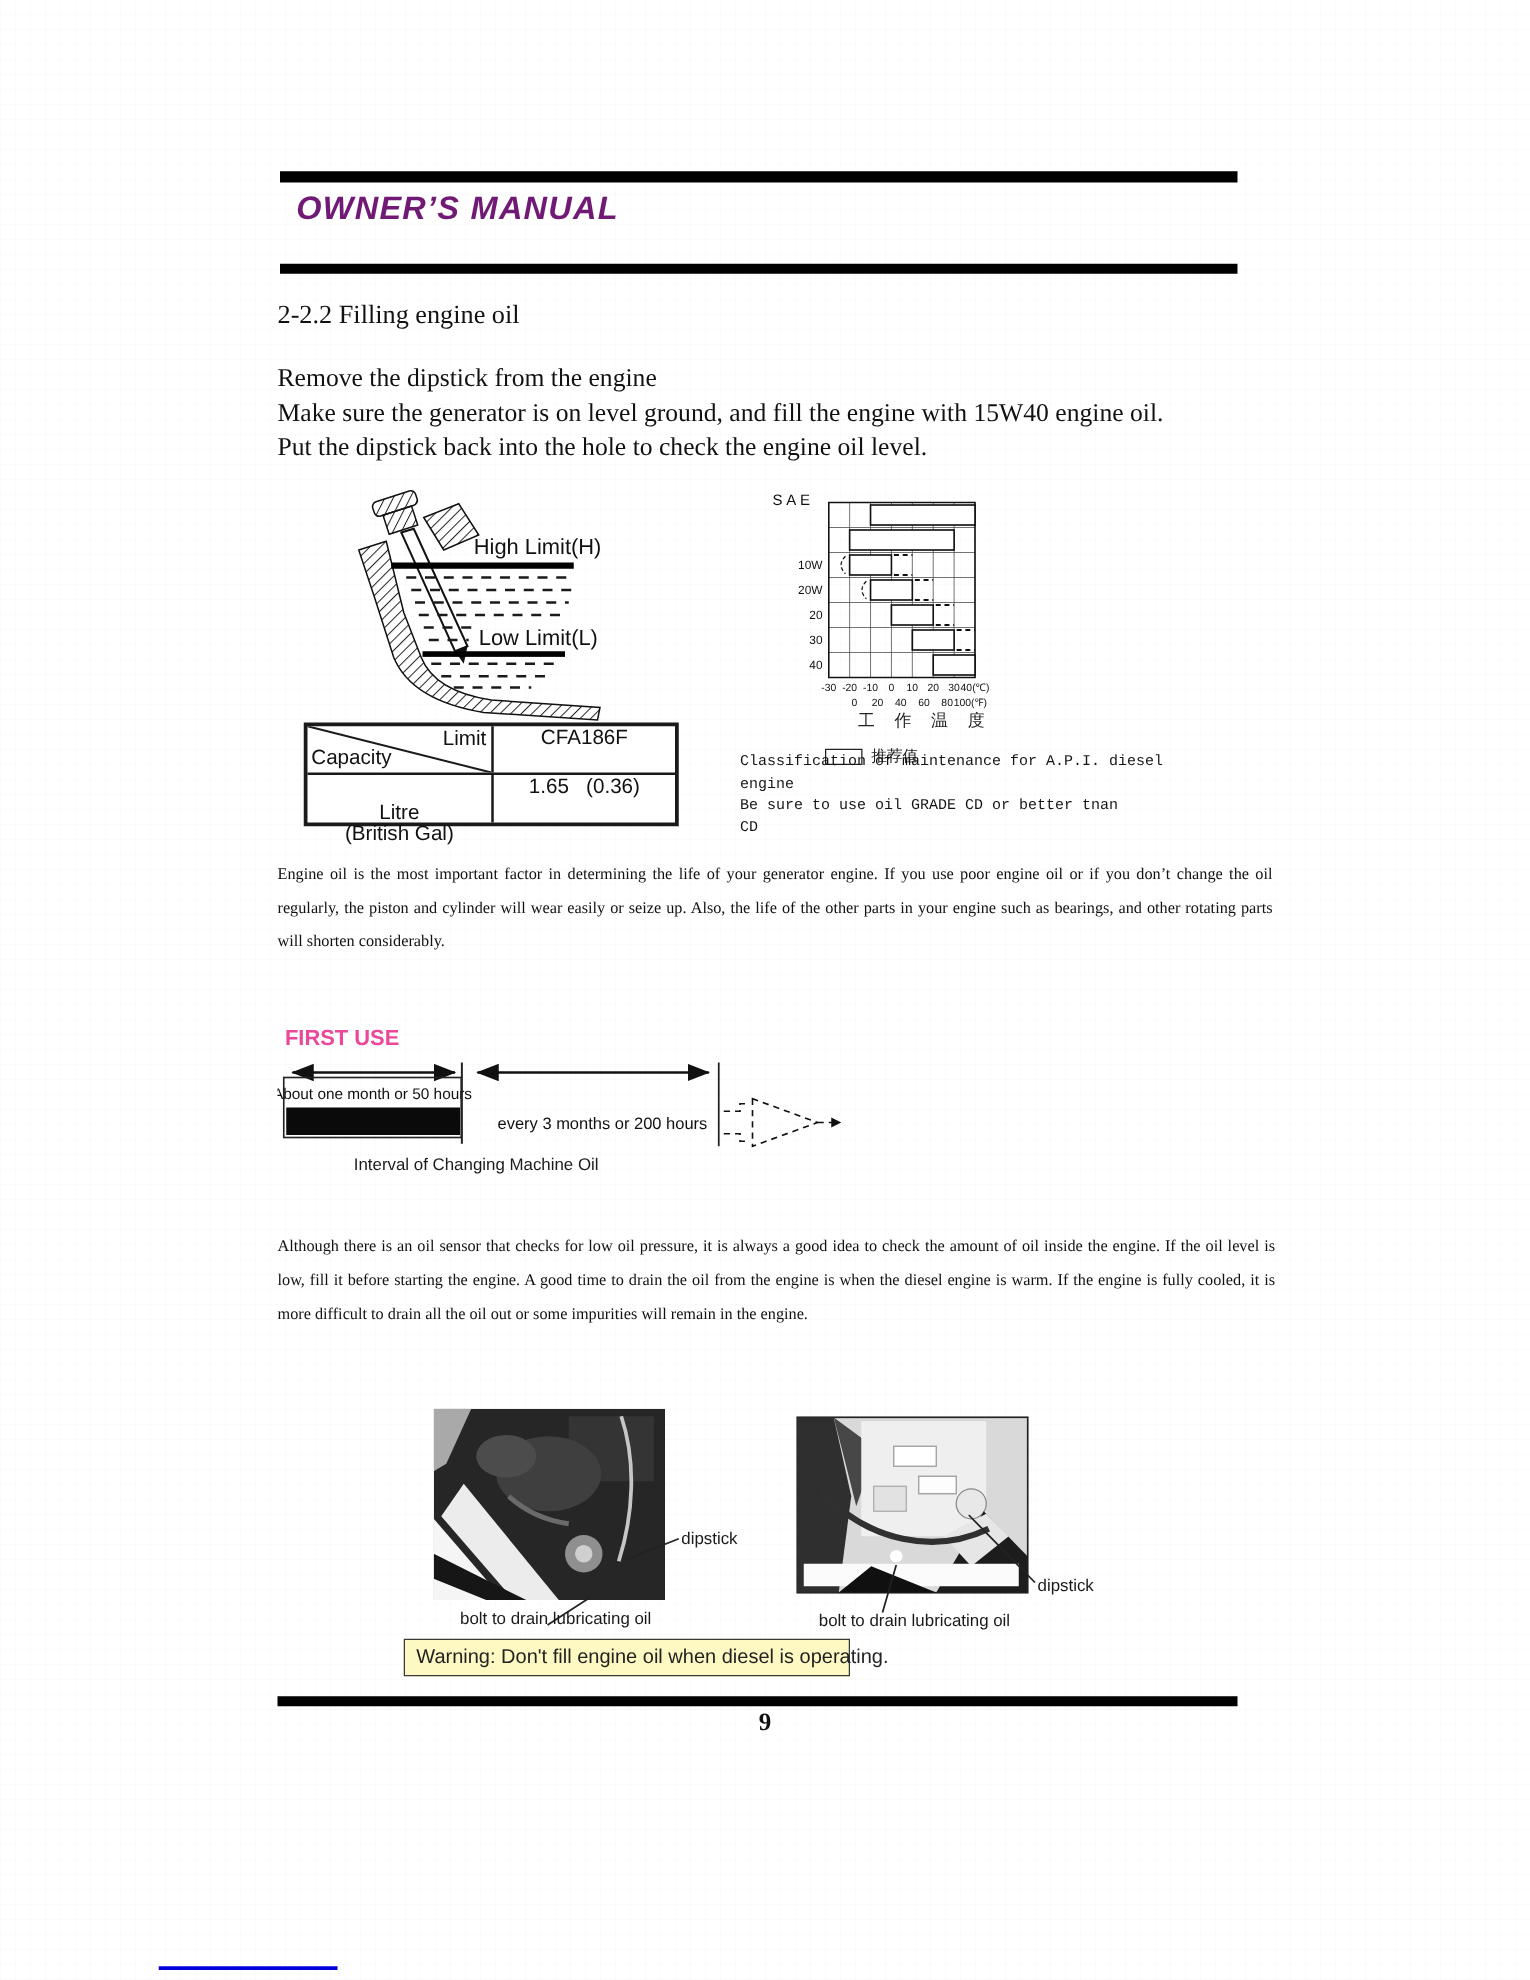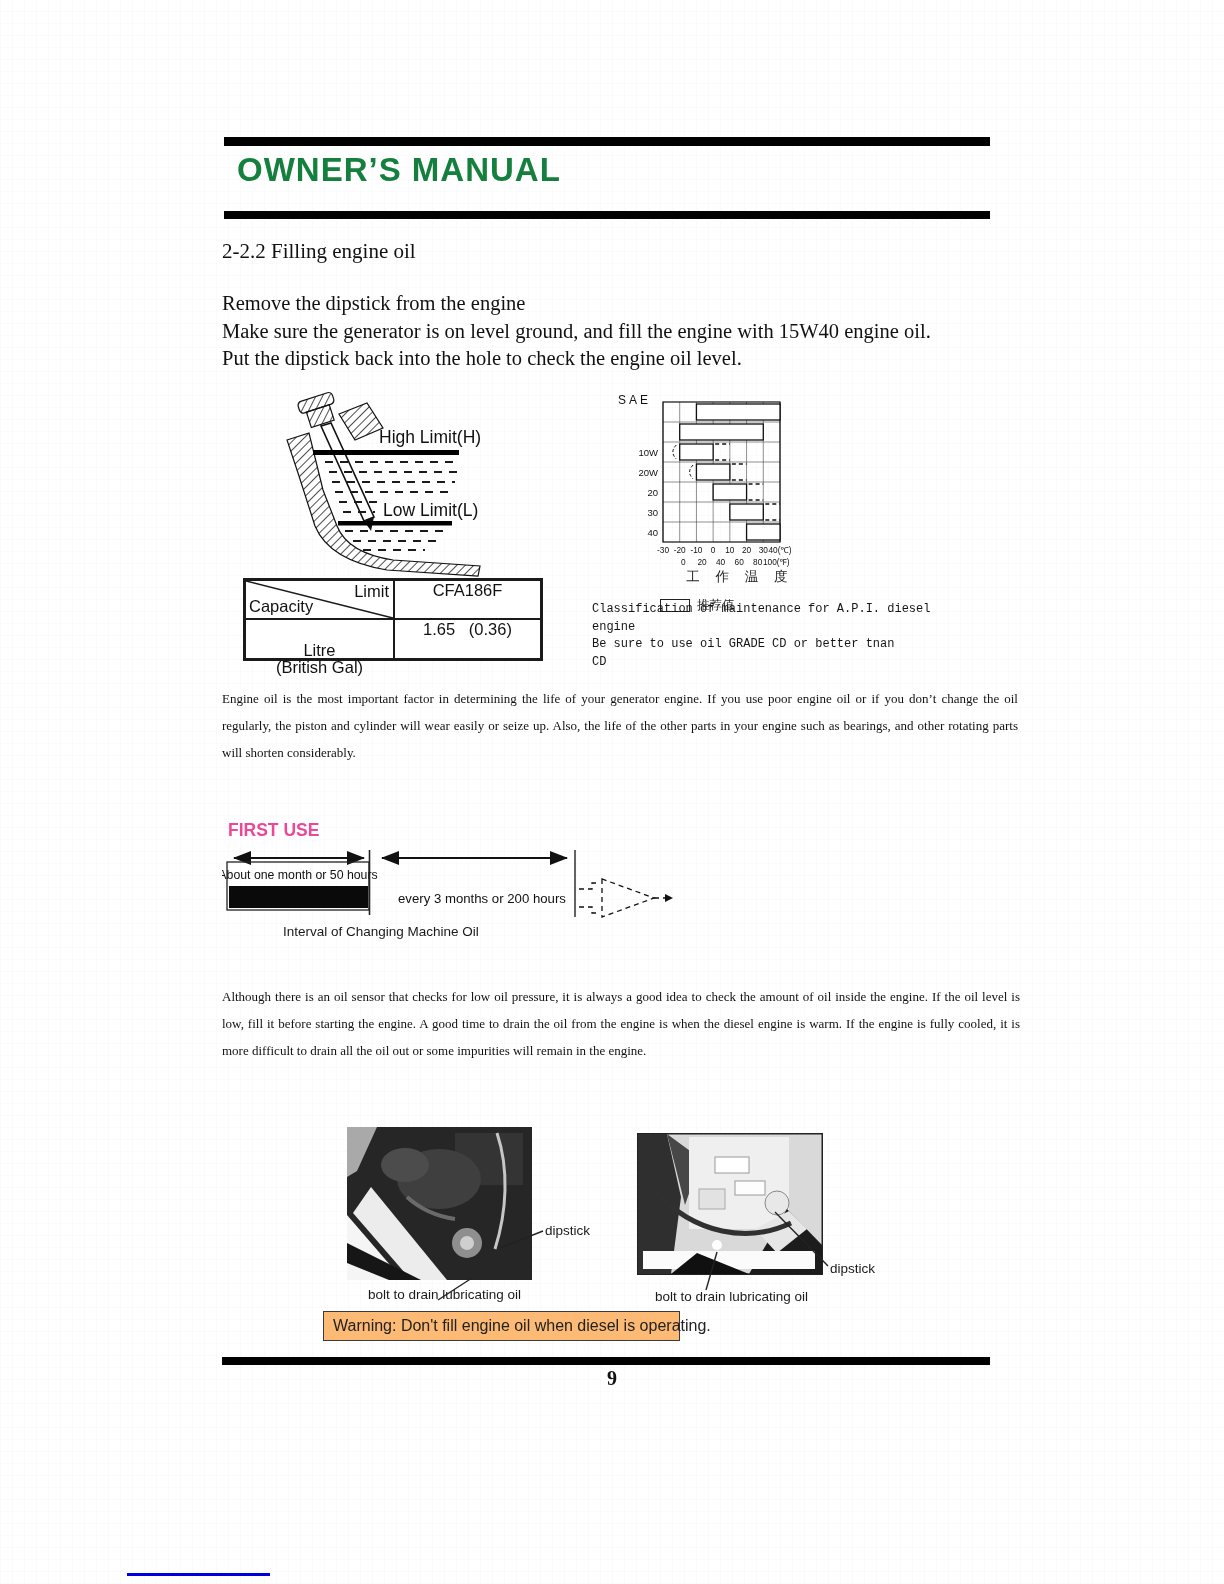--- a/index.html
+++ b/index.html
@@ -7,21 +7,21 @@
     width:1224px;height:1584px;background:#ffffff;position:relative;
     font-family:"Liberation Serif", serif;color:#111;
     background-image:
       repeating-linear-gradient(0deg, rgba(0,0,0,0.015) 0 1px, transparent 1px 12px),
       repeating-linear-gradient(90deg, rgba(0,0,0,0.015) 0 1px, transparent 1px 12px);
   }
   .abs{position:absolute;}
   .rule{background:#000;}
   .page-title{
     font-family:"Liberation Sans", sans-serif;font-weight:bold;
-    font-size:33px;letter-spacing:1px;color:#15803d;white-space:nowrap;
+    font-size:26px;letter-spacing:1px;color:#701a75;white-space:nowrap;font-style:italic;
   }
   .serif-line{font-size:20.5px;line-height:27.5px;white-space:nowrap;}
   .para{font-size:13px;line-height:26.8px;text-align:justify;}
   .small-label{font-family:"Liberation Sans", sans-serif;font-size:13.5px;color:#1a1a1a;white-space:nowrap;}
   .api-line{font-family:Liberation Mono, monospace;font-size:12px;line-height:17.5px;color:#151515;white-space:nowrap;}
   
   .cap-table{width:294px;border:3px solid #1a1a1a;background:#fff;}
   .cap-table .row1{height:37px;border-bottom:2px solid #1a1a1a;display:flex;}
   .cap-table .row2{height:38px;display:flex;}
   .cap-c1{width:147px;border-right:2px solid #1a1a1a;position:relative;}
@@ -34,21 +34,21 @@
   .cap-value{white-space:pre;}
   
   svg text{font-family:"Liberation Sans", sans-serif;fill:#111;}
   .chart-xlabel{font-family:"Liberation Sans", sans-serif;font-size:13.5px;letter-spacing:6px;color:#222;text-align:center;}
   .legend-row{display:flex;align-items:center;font-family:"Liberation Sans", sans-serif;font-size:12.5px;color:#222;}
   .legend-box{width:28px;height:11px;border:1.4px solid #222;background:#fff;margin-right:7px;}
   
   .fu-heading{font-family:"Liberation Sans", sans-serif;font-weight:bold;font-size:17.5px;color:#ec4899;}
   
   .warning-box{
-    width:346px;height:28px;border:1.6px solid #3a3a3a;background:#fdba74;
+    width:346px;height:28px;border:1.6px solid #3a3a3a;background:#fef9c3;
     font-family:"Liberation Sans", sans-serif;font-size:16px;color:#222;
     line-height:28px;padding-left:9px;white-space:nowrap;
   }
   .page-num{width:1224px;text-align:center;font-weight:bold;font-size:20px;}
   .blue-line{background:#0000dd;}
 </style>
 </head>
 <body>
 
 <div class="abs rule" style="left:224px;top:137px;width:766px;height:9px;"></div>

